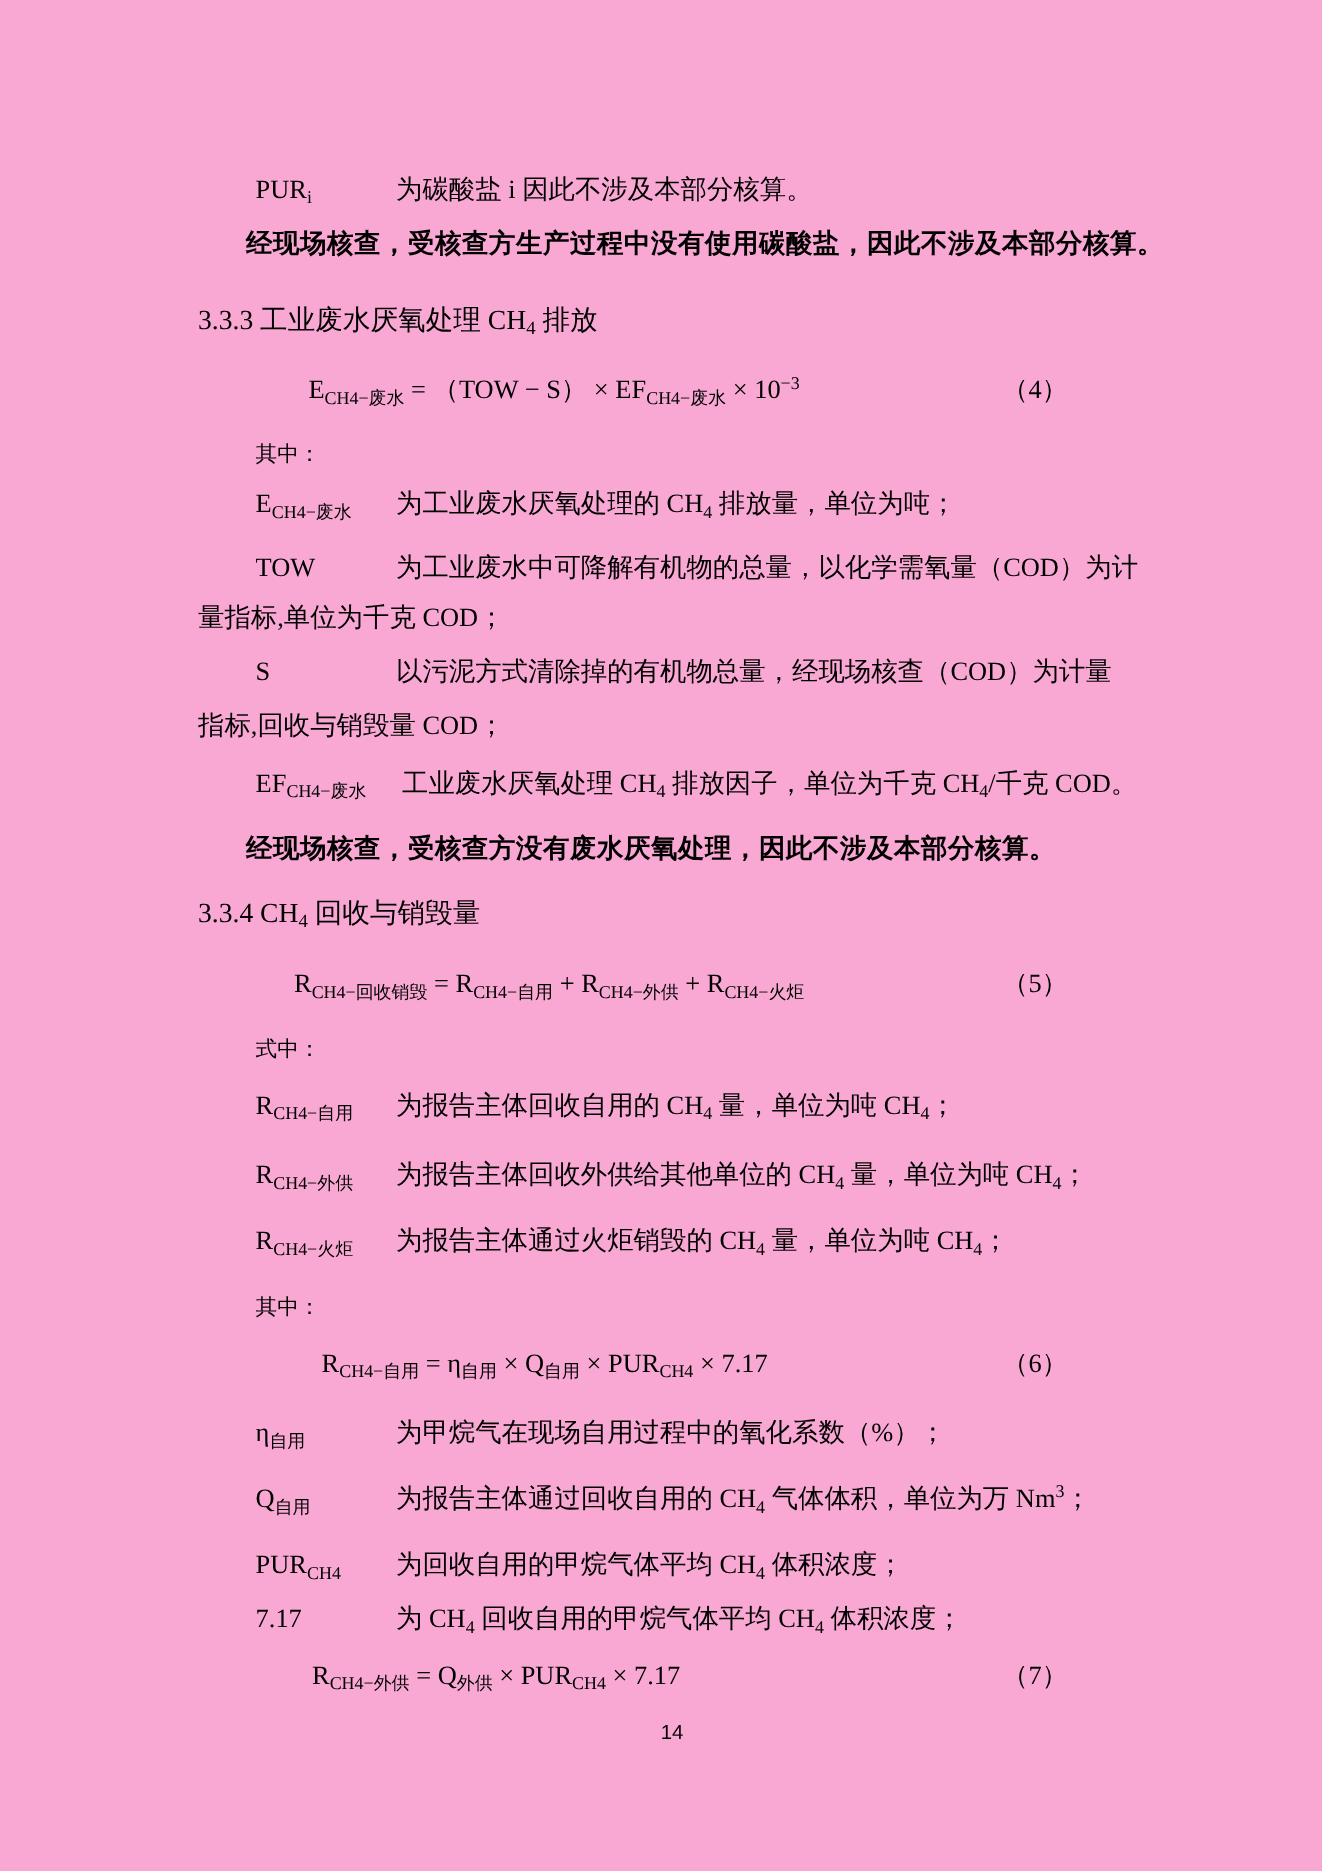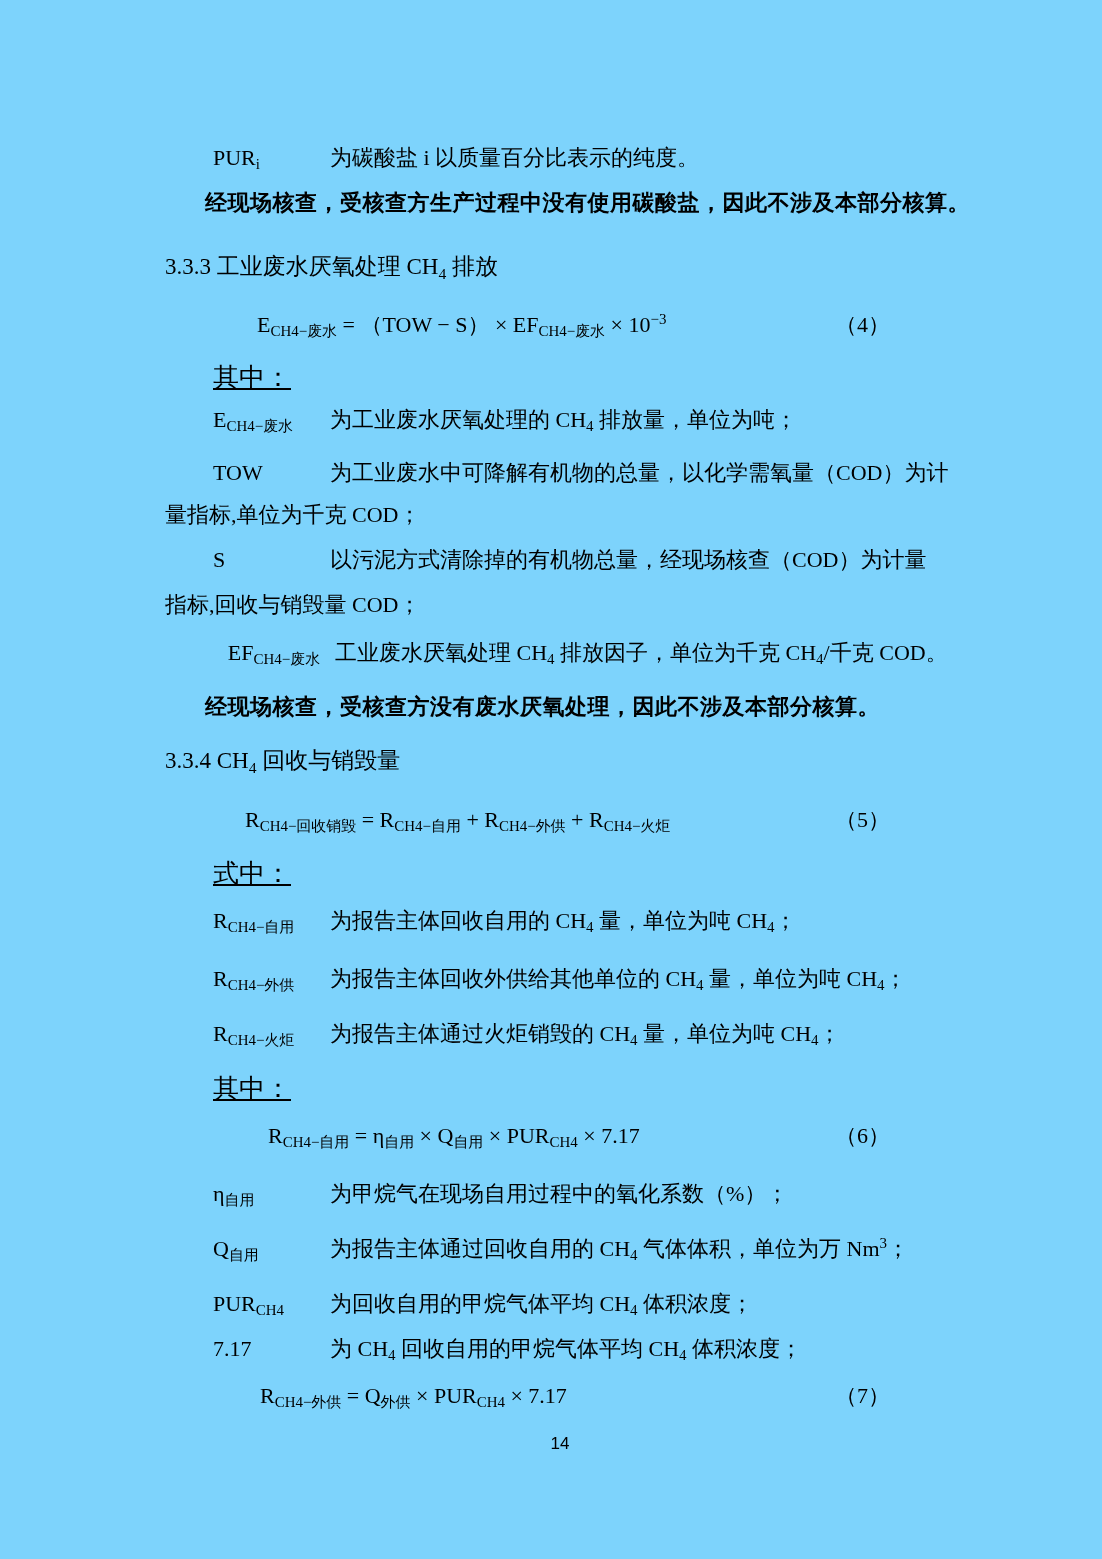--- a/index.html
+++ b/index.html
@@ -9,50 +9,49 @@
     height: 1559px;
     color: #000000;
     font-family: "Liberation Serif", "DejaVu Serif", serif;
     overflow: hidden;
   }
   .page {
     position: relative;
     width: 1102px;
     height: 1559px;
     padding: 143px 147px 0 165px;
-    background: #7dd3fc;
+    background: #f9a8d4;
   }
   sub, sup { font-size: 68%; line-height: 0; }
   sub { vertical-align: -0.3em; }
   sup { vertical-align: 0.55em; }
 
   .def-row {
     display: flex;
     align-items: baseline;
     padding-left: 48px;
     font-size: 22px;
     line-height: 30px;
   }
   .def-row .term {
     flex: none;
     width: 117px;
   }
-  .def-row .term.wide { width: 122px; text-align: center; }
+  .def-row .term.wide { width: 122px; }
   .def-row .dtext { flex: 1; white-space: nowrap; }
 
   .cont-line {
     font-size: 22px;
     line-height: 30px;
     white-space: nowrap;
   }
   .plain-line {
     padding-left: 48px;
-    font-size: 26px;
+    font-size: 18px;
     line-height: 30px;
-    text-decoration: underline;
   }
   .bold-note {
     padding-left: 40px;
     font-size: 22px;
     line-height: 30px;
     font-weight: bold;
     white-space: nowrap;
     letter-spacing: 0.5px;
   }
   .heading {
@@ -80,21 +79,21 @@
     line-height: 22px;
   }
 </style>
 </head>
 <body>
 
 <div class="page">
 
   <div class="def-row" style="margin-bottom:15px">
     <span class="term">PUR<sub>i</sub></span>
-    <span class="dtext">为碳酸盐 i 以质量百分比表示的纯度。</span>
+    <span class="dtext">为碳酸盐 i 因此不涉及本部分核算。</span>
   </div>
 
   <div class="bold-note" style="margin-bottom:32px">经现场核查，受核查方生产过程中没有使用碳酸盐，因此不涉及本部分核算。</div>
 
   <div class="heading" style="margin-bottom:24px">3.3.3  工业废水厌氧处理 CH<sub>4</sub> 排放</div>
 
   <div class="formula-row" style="margin-bottom:21px">
     <span>E<sub>CH4−废水</sub> = （TOW − S） × EF<sub>CH4−废水</sub> × 10<sup>−3</sup></span>
     <span class="eqnum">（4）</span>
   </div>

